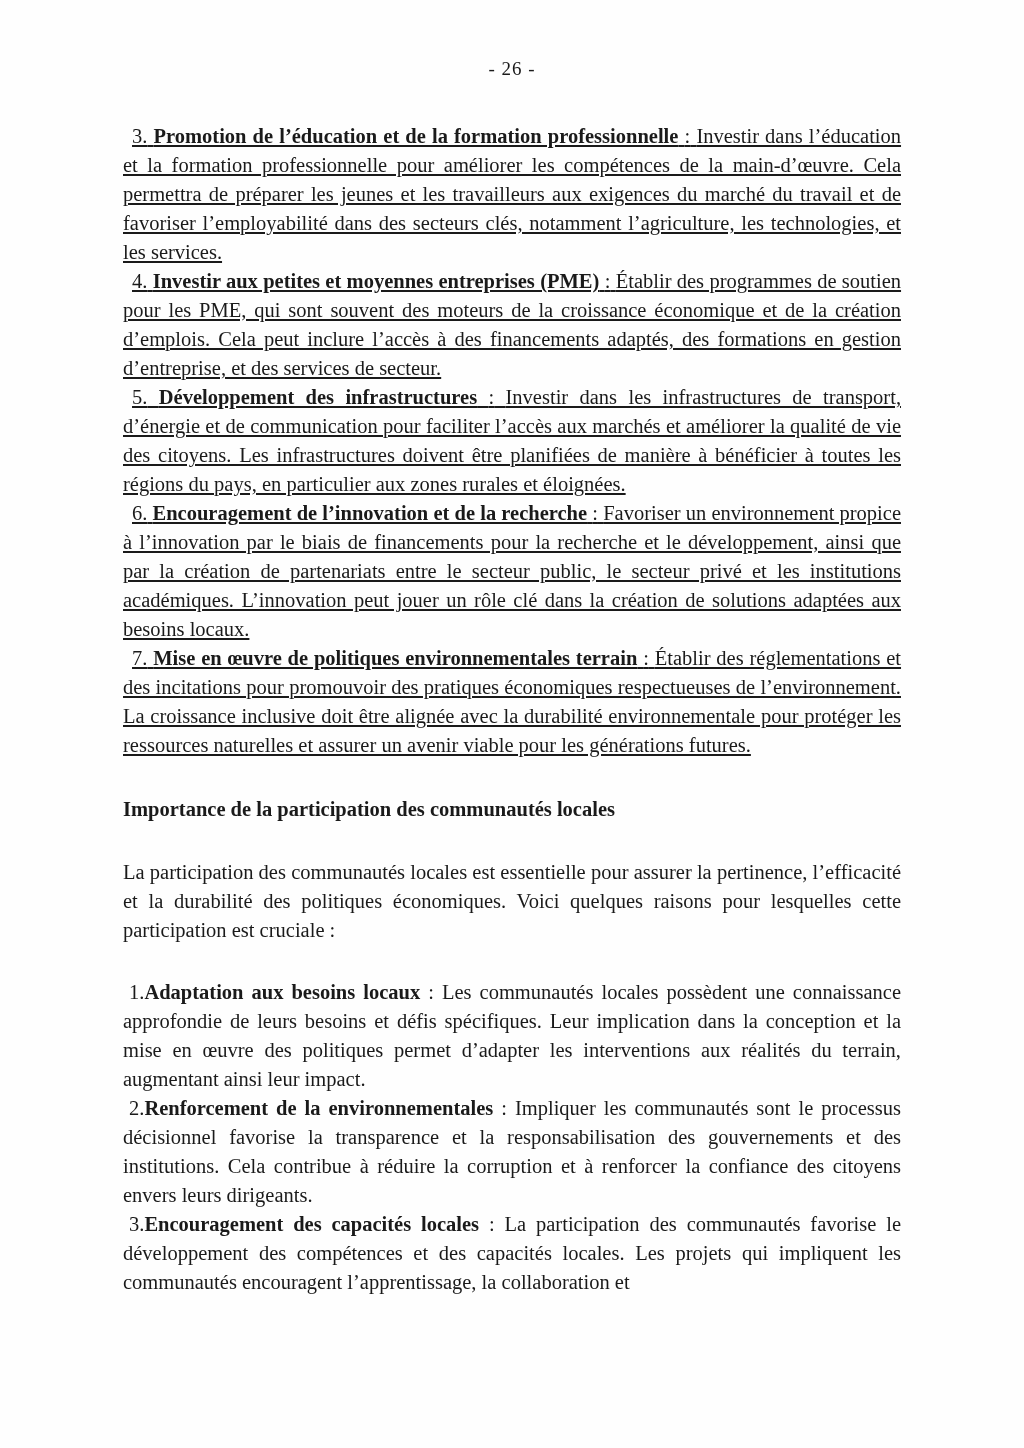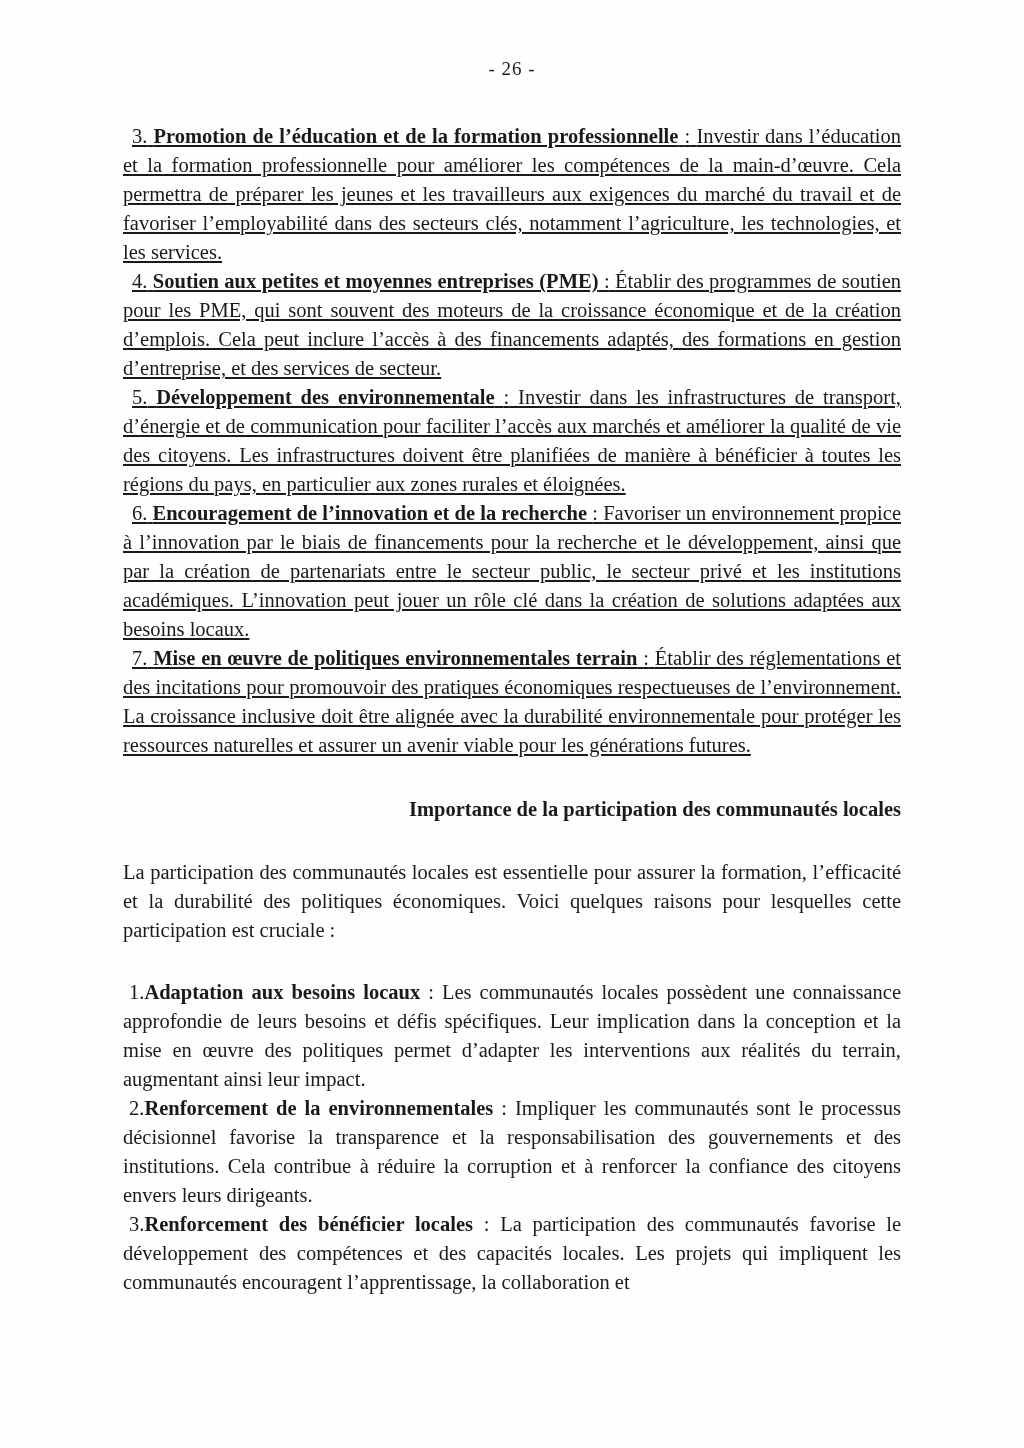--- a/index.html
+++ b/index.html
@@ -35,21 +35,21 @@
     text-indent: 9px;
     text-decoration: underline;
   }
   .item-title {
     font-weight: bold;
   }
   .section-heading {
     font-size: 20.5px;
     font-weight: bold;
     margin: 35px 0 34px 0;
-    text-align: right;
+    text-align: left;
   }
   .intro-para {
     margin: 0 0 33px 0;
     text-align: justify;
   }
   .participation-item {
     text-indent: 6px;
     text-align: justify;
   }
 </style>
@@ -64,28 +64,28 @@
 
     <p class="para policy-item">
       <span>3.</span>
       <span class="item-title">Promotion de l’éducation et de la formation professionnelle</span>
       <span>:</span>
       <span>Investir dans l’éducation et la formation professionnelle pour améliorer les compétences de la main-d’œuvre. Cela permettra de préparer les jeunes et les travailleurs aux exigences du marché du travail et de favoriser l’employabilité dans des secteurs clés, notamment l’agriculture, les technologies, et les services.</span>
     </p>
 
     <p class="para policy-item">
       <span>4.</span>
-      <span class="item-title">Soutien aux petites et moyennes entreprises (PME)</span>
+      <span class="item-title">Investir aux petites et moyennes entreprises (PME)</span>
       <span>:</span>
       <span>Établir des programmes de soutien pour les PME, qui sont souvent des moteurs de la croissance économique et de la création d’emplois. Cela peut inclure l’accès à des financements adaptés, des formations en gestion d’entreprise, et des services de secteur.</span>
     </p>
 
     <p class="para policy-item">
       <span>5.</span>
-      <span class="item-title">Développement des environnementale</span>
+      <span class="item-title">Développement des infrastructures</span>
       <span>:</span>
       <span>Investir dans les infrastructures de transport, d’énergie et de communication pour faciliter l’accès aux marchés et améliorer la qualité de vie des citoyens. Les infrastructures doivent être planifiées de manière à bénéficier à toutes les régions du pays, en particulier aux zones rurales et éloignées.</span>
     </p>
 
     <p class="para policy-item">
       <span>6.</span>
       <span class="item-title">Encouragement de l’innovation et de la recherche</span>
       <span>:</span>
       <span>Favoriser un environnement propice à l’innovation par le biais de financements pour la recherche et le développement, ainsi que par la création de partenariats entre le secteur public, le secteur privé et les institutions académiques. L’innovation peut jouer un rôle clé dans la création de solutions adaptées aux besoins locaux.</span>
     </p>
@@ -94,34 +94,34 @@
       <span>7.</span>
       <span class="item-title">Mise en œuvre de politiques environnementales terrain</span>
       <span>:</span>
       <span>Établir des réglementations et des incitations pour promouvoir des pratiques économiques respectueuses de l’environnement. La croissance inclusive doit être alignée avec la durabilité environnementale pour protéger les ressources naturelles et assurer un avenir viable pour les générations futures.</span>
     </p>
 
   </div>
 
   <h2 class="section-heading">Importance de la participation des communautés locales</h2>
 
-  <p class="para intro-para">La participation des communautés locales est essentielle pour assurer la formation, l’efficacité et la durabilité des politiques économiques. Voici quelques raisons pour lesquelles cette participation est cruciale :</p>
+  <p class="para intro-para">La participation des communautés locales est essentielle pour assurer la pertinence, l’efficacité et la durabilité des politiques économiques. Voici quelques raisons pour lesquelles cette participation est cruciale :</p>
 
   <div>
 
     <p class="para participation-item"><span>1.</span><span class="item-title">Adaptation aux besoins locaux</span>
       <span>:</span>
       <span>Les communautés locales possèdent une connaissance approfondie de leurs besoins et défis spécifiques. Leur implication dans la conception et la mise en œuvre des politiques permet d’adapter les interventions aux réalités du terrain, augmentant ainsi leur impact.</span>
     </p>
 
     <p class="para participation-item"><span>2.</span><span class="item-title">Renforcement de la environnementales</span>
       <span>:</span>
       <span>Impliquer les communautés sont le processus décisionnel favorise la transparence et la responsabilisation des gouvernements et des institutions. Cela contribue à réduire la corruption et à renforcer la confiance des citoyens envers leurs dirigeants.</span>
     </p>
 
-    <p class="para participation-item"><span>3.</span><span class="item-title">Renforcement des bénéficier locales</span>
+    <p class="para participation-item"><span>3.</span><span class="item-title">Encouragement des capacités locales</span>
       <span>:</span>
       <span>La participation des communautés favorise le développement des compétences et des capacités locales. Les projets qui impliquent les communautés encouragent l’apprentissage, la collaboration et</span>
     </p>
 
   </div>
 
 </div>
 
 </body></html>

